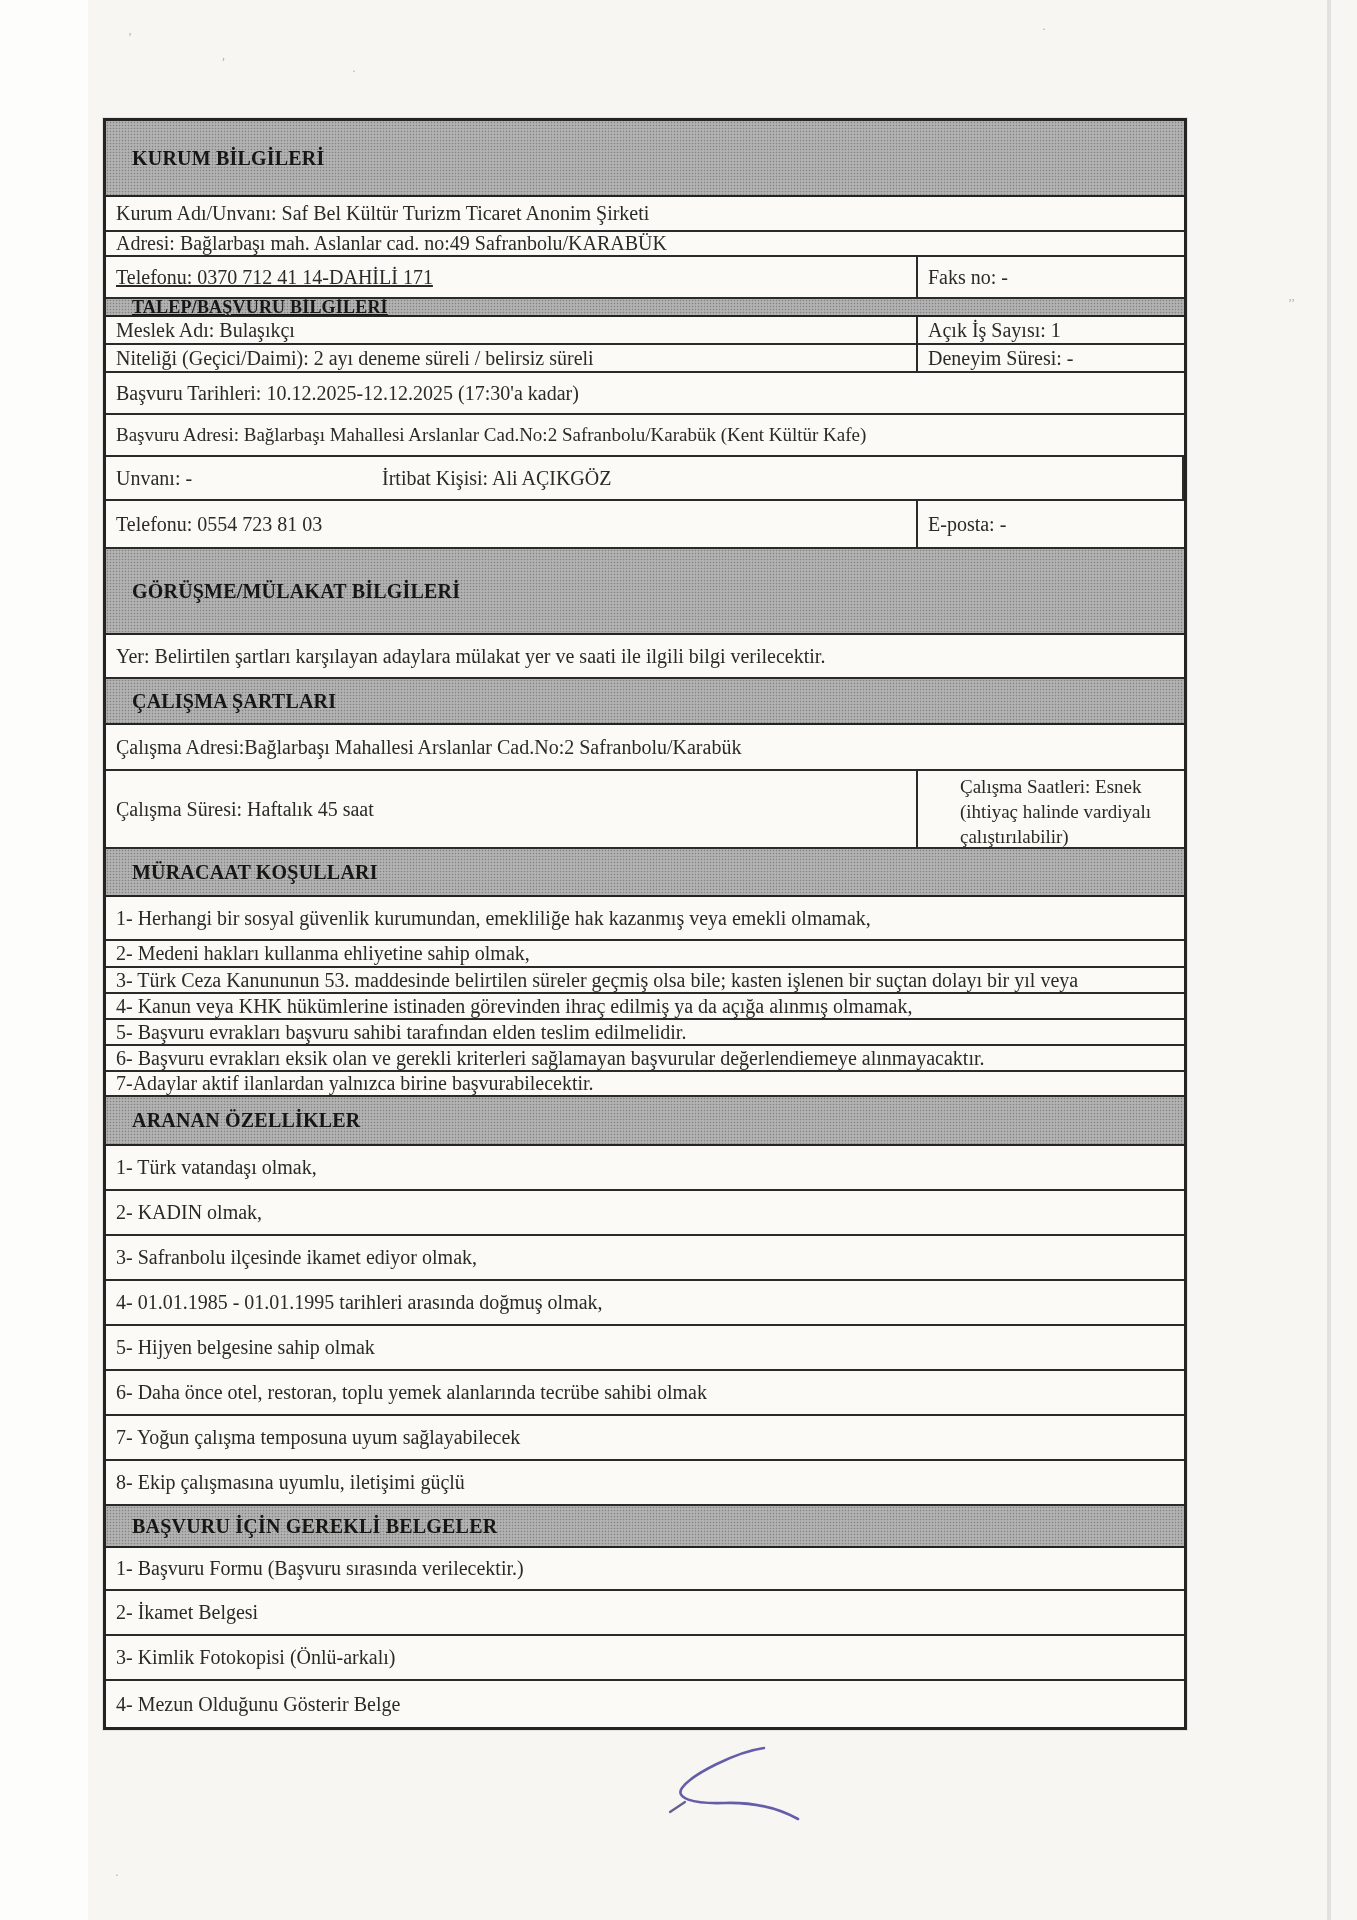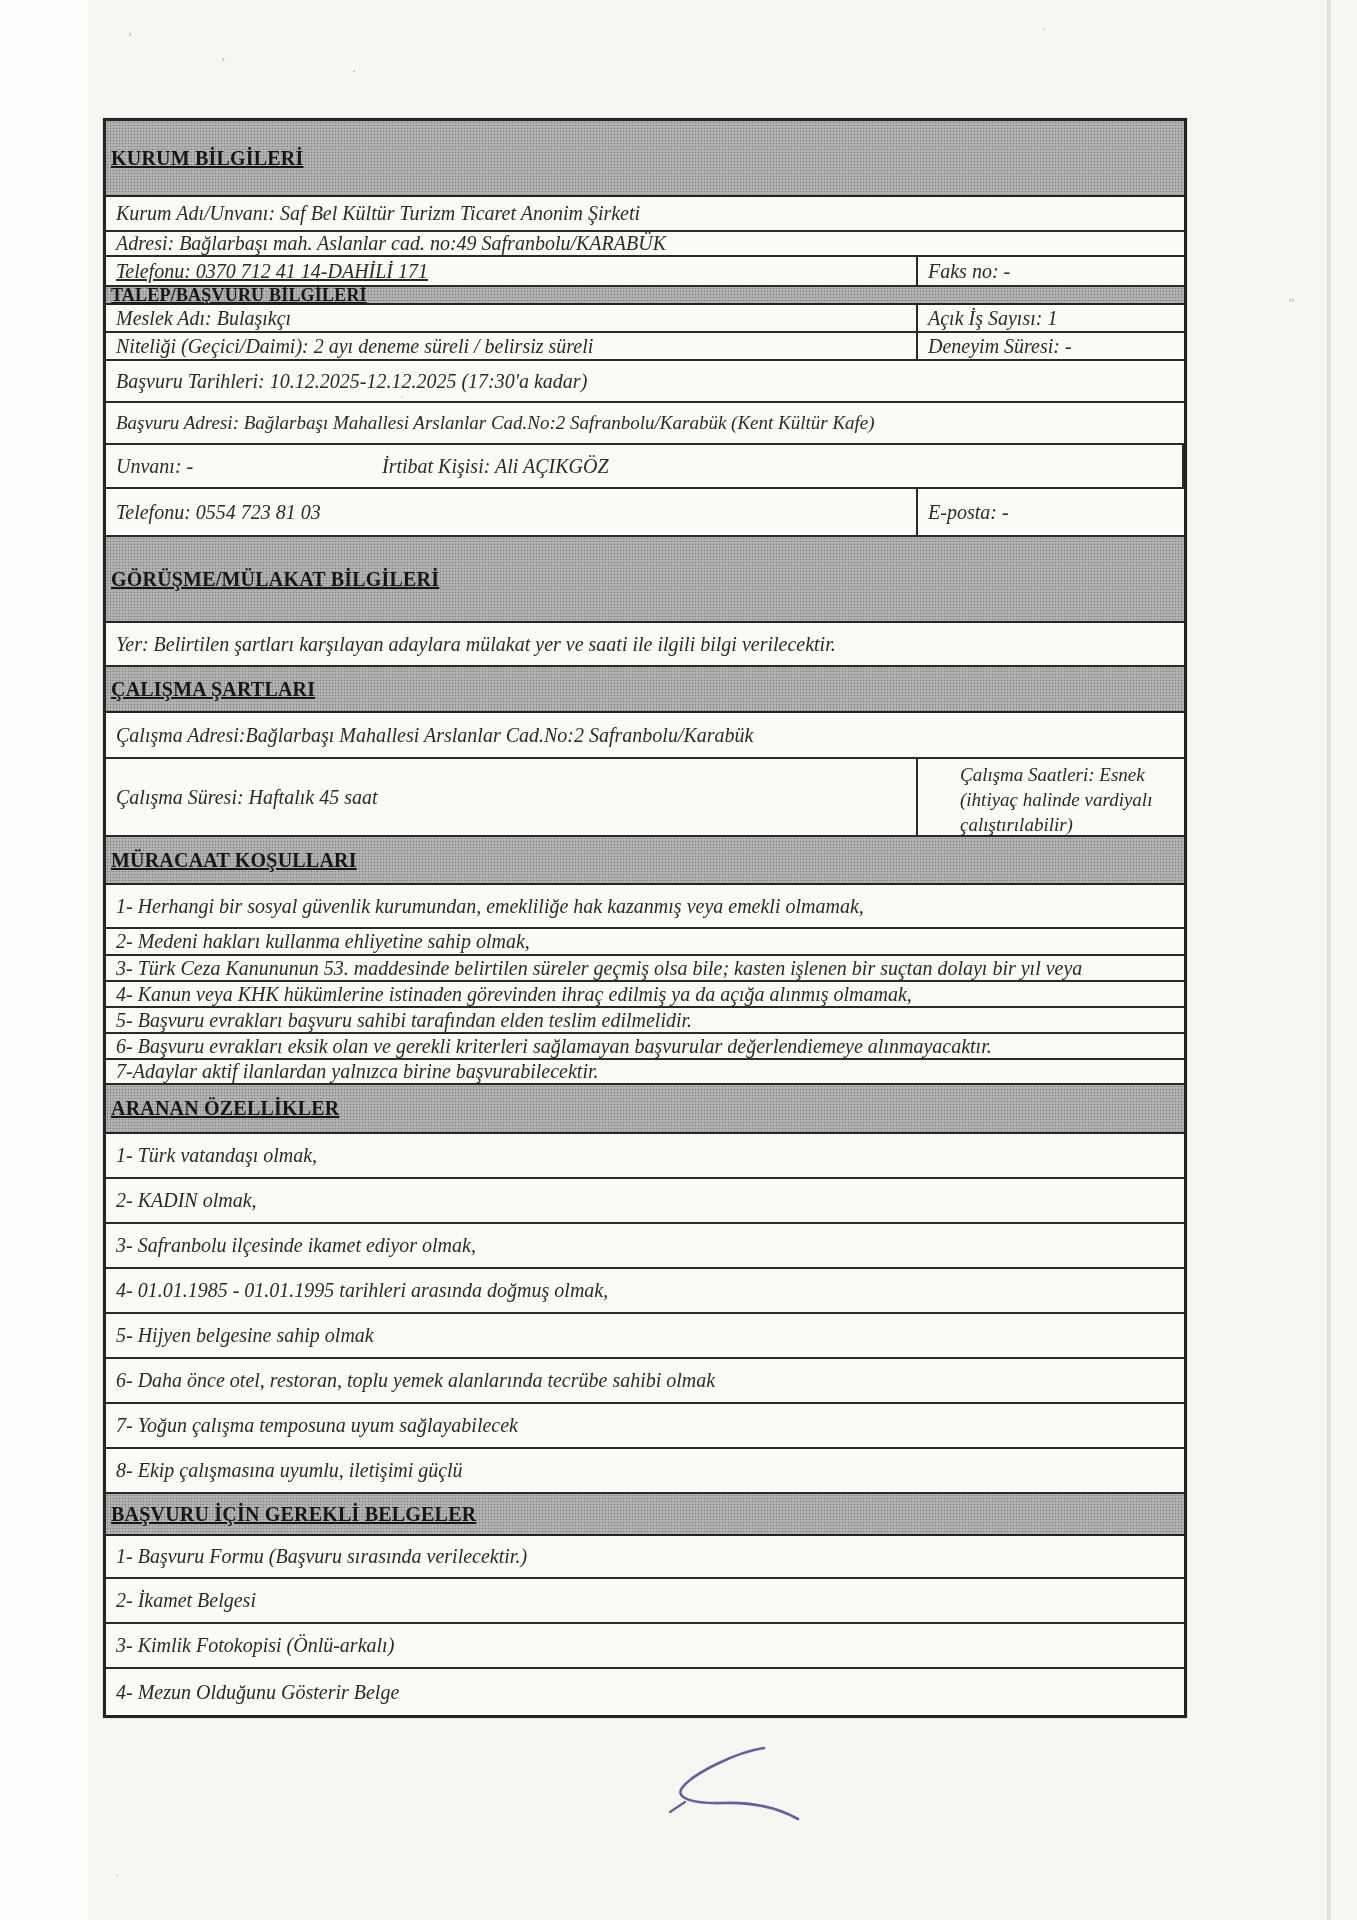--- a/index.html
+++ b/index.html
@@ -33,39 +33,37 @@
     display:flex; align-items:stretch;
     background:#fbfaf6;
   }
   .row:last-child { border-bottom:none;text-align:center; }
   .cell {
     display:flex; align-items:center;
     padding:8px 10px;
     font-size:20px;
     white-space:nowrap; overflow:hidden;
     box-sizing:border-box;
-    font-style:italic;
   }
   .cell.full { flex:1 1 auto; }
   .cell.leftc { flex:0 0 812px; border-right:2px solid #2a2a29; }
   .cell.rightc { flex:1 1 auto; }
   .band {
     box-sizing:border-box;
     border-bottom:2px solid #232322;
     display:flex; align-items:center;
-    padding:0 5px;
+    padding:0 26px;
     font-weight:bold; font-size:20px; color:#161615;
     letter-spacing:.2px;
     background-color:#a9a9a9;
     background-image:
       radial-gradient(rgba(70,70,70,.38) 22%, transparent 24%),
       radial-gradient(rgba(255,255,255,.45) 22%, transparent 24%);
     background-size:3px 3px;
     background-position:0 0, 1.5px 1.5px;
-    text-decoration:underline;
   }
   .band.clip { overflow:hidden; align-items:flex-start; }
   .band.clip span { font-size:18px; line-height:19px; text-decoration:underline; margin-top:-1px; }
   .underline { text-decoration:underline; }
   .wrap2 { white-space:normal; line-height:25px; font-size:19px; align-items:flex-start; padding-top:3px;margin-left:32px; }
   .speck { position:absolute; color:rgba(75,75,95,.45); font-size:12px; pointer-events:none; }
   .sig { position:absolute; left:658px; top:1740px; }
 </style>
 </head>
 <body>
@@ -76,21 +74,21 @@
 
     <div class="band" style="height:76px">
       <span>KURUM BİLGİLERİ</span>
     </div>
     <div class="row" style="height:35px">
       <div class="cell full">Kurum Adı/Unvanı: Saf Bel Kültür Turizm Ticaret Anonim Şirketi</div>
     </div>
     <div class="row" style="height:25px">
       <div class="cell full">Adresi: Bağlarbaşı mah. Aslanlar cad. no:49 Safranbolu/KARABÜK</div>
     </div>
-    <div class="row" style="height:30px">
+    <div class="row" style="height:42px">
       <div class="cell leftc underline">Telefonu:  0370 712 41 14-DAHİLİ 171</div>
       <div class="cell rightc">Faks no: -</div>
     </div>
 
     <div class="band clip" style="height:18px">
       <span>TALEP/BAŞVURU BİLGİLERİ</span>
     </div>
     <div class="row" style="height:28px">
       <div class="cell leftc">Meslek Adı: Bulaşıkçı</div>
       <div class="cell rightc">Açık İş Sayısı: 1</div>

